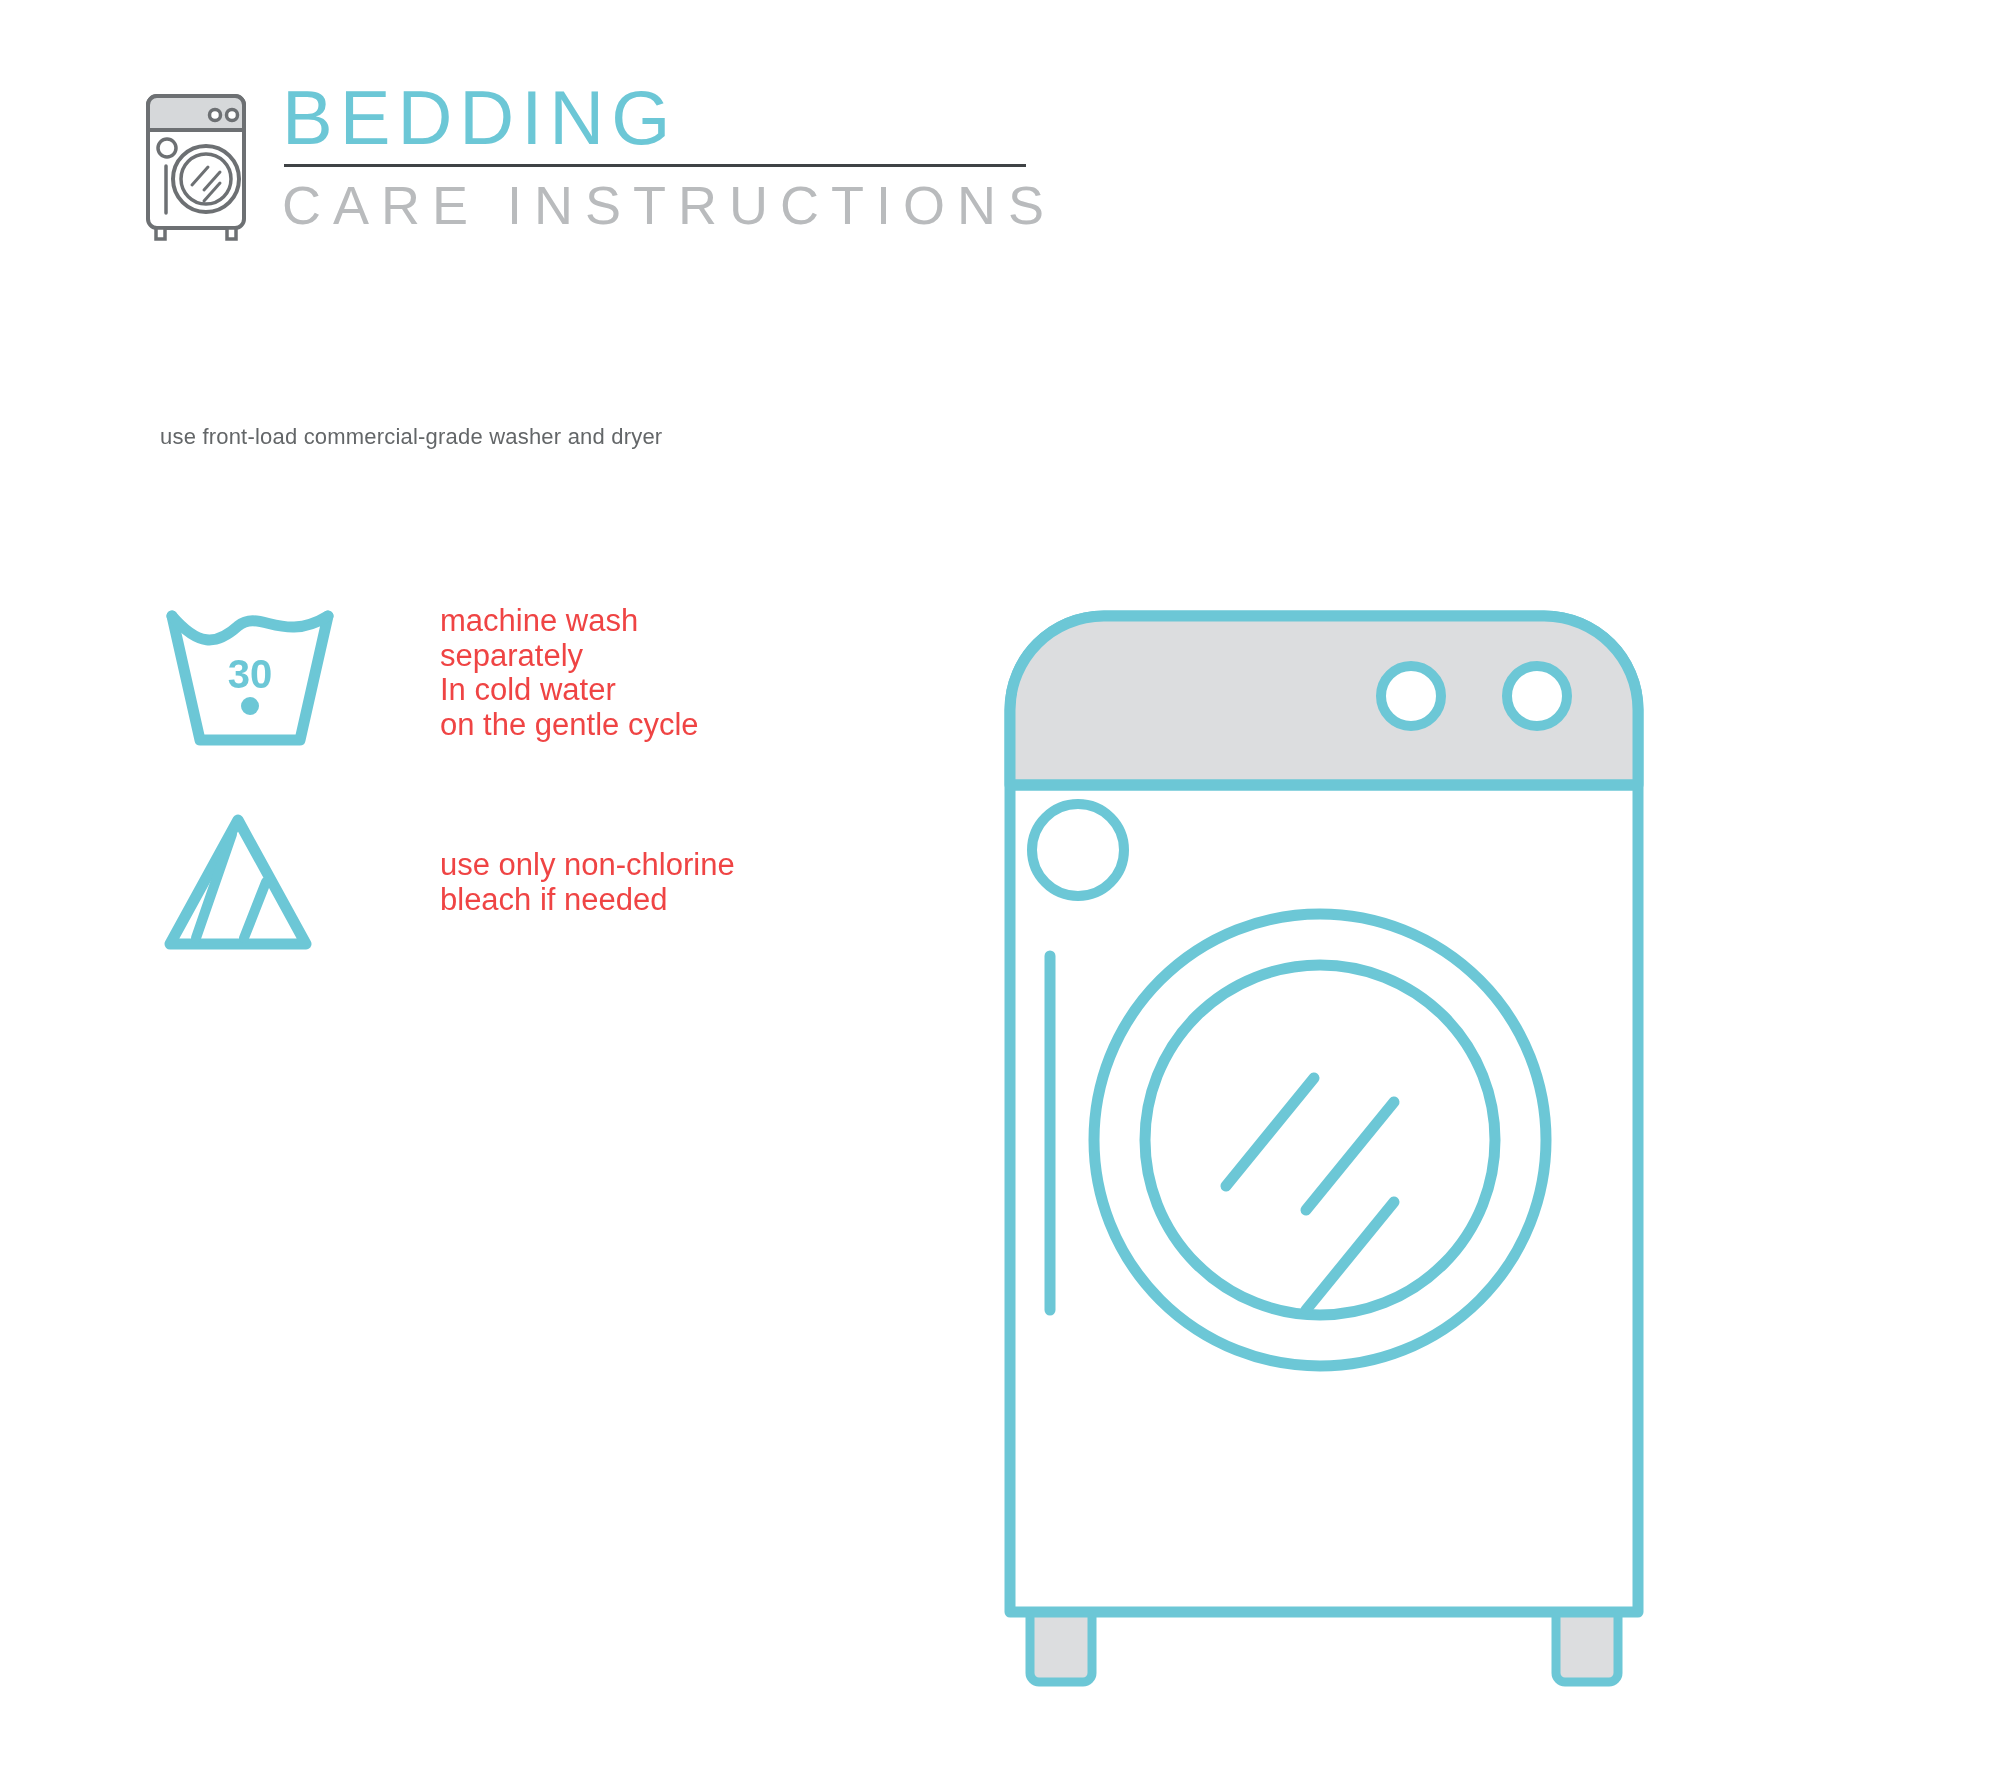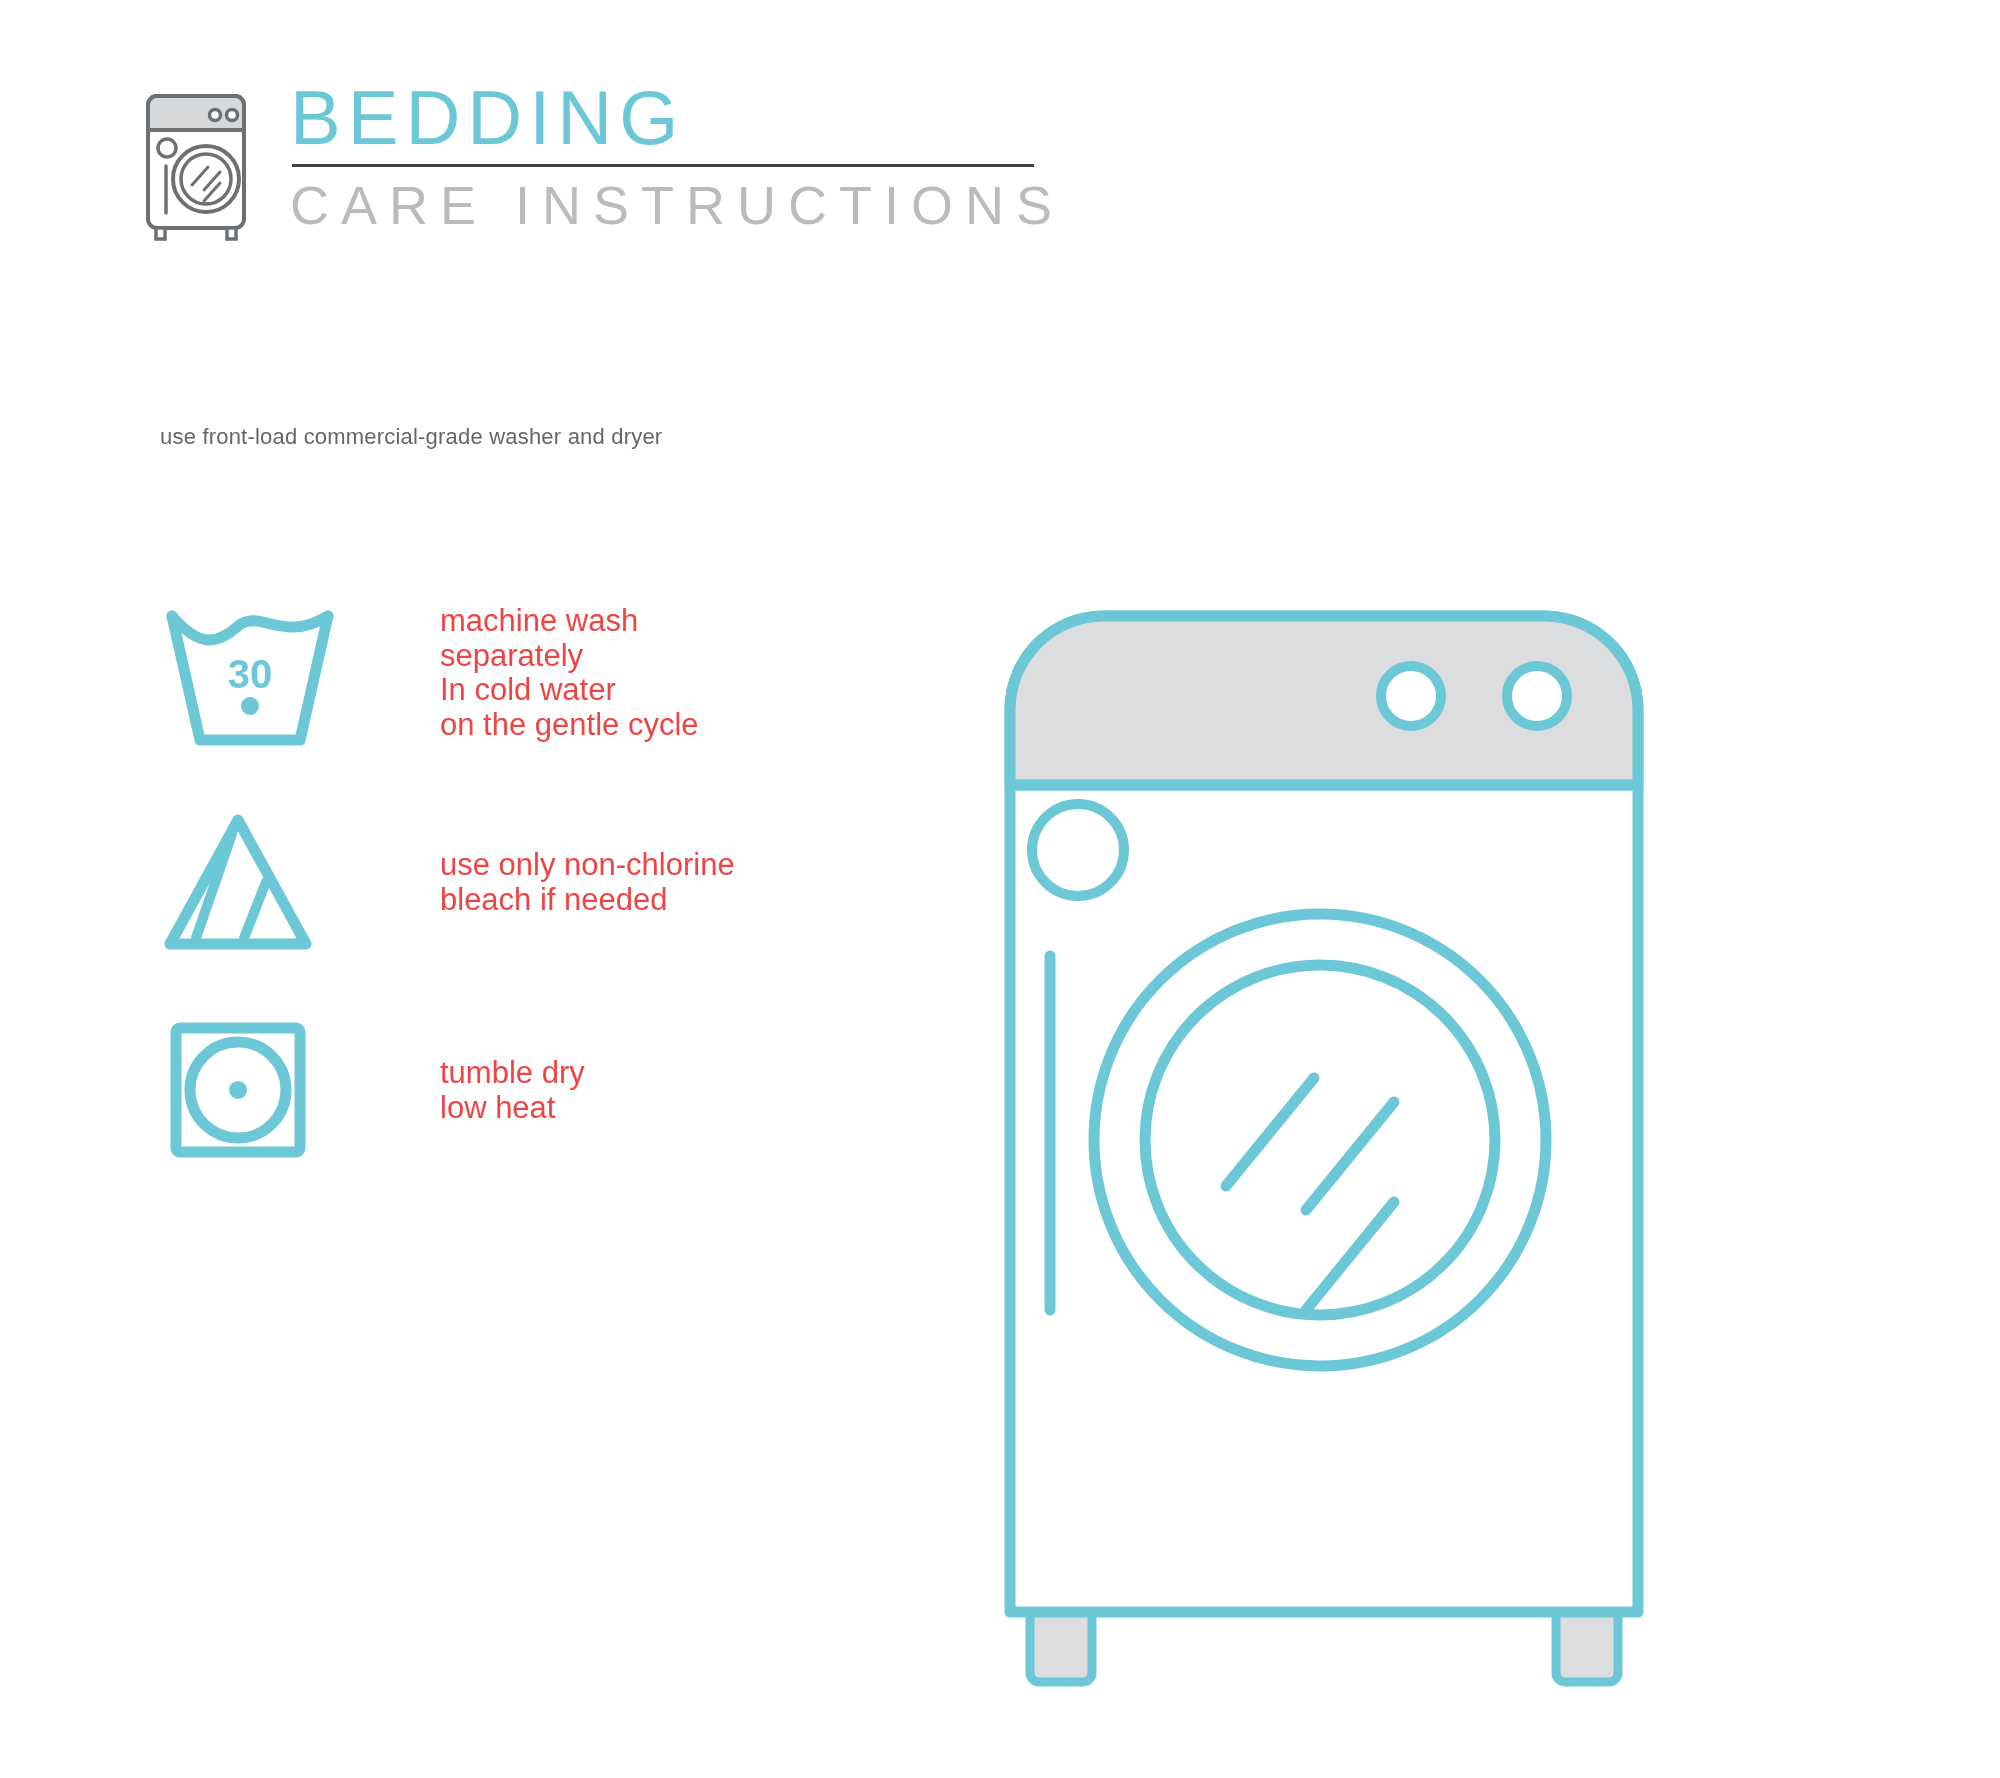--- a/index.html
+++ b/index.html
@@ -28,21 +28,20 @@
     left: 0;
     top: 8px;
     width: 130px;
     height: 155px;
   }
   #header-text {
     position: absolute;
     left: 150px;
     top: 0;
     width: 1040px;
-    margin-left: 8px;
   }
   #title-main {
     font-family: "Liberation Sans", sans-serif;
     font-size: 76px;
     font-weight: 300;
     letter-spacing: 7px;
     color: #6cc7d6;
     line-height: 1.05;
     white-space: nowrap;
   }
@@ -177,31 +176,20 @@
       <svg viewBox="0 0 180 150" width="180" height="150">
         <path d="M78 12 L146 136 L10 136 Z" fill="none" stroke="#6cc7d6" stroke-width="11" stroke-linejoin="round"></path>
         <line x1="72" y1="26" x2="36" y2="130" stroke="#6cc7d6" stroke-width="10" stroke-linecap="round"></line>
         <line x1="106" y1="74" x2="84" y2="130" stroke="#6cc7d6" stroke-width="10" stroke-linecap="round"></line>
       </svg>
     </div>
     <div class="care-text t2">use only non-chlorine
 bleach if needed</div>
   </div>
 
-  <div class="care-row">
-    <div class="care-symbol">
-      <svg viewBox="0 0 180 150" width="180" height="150">
-        <rect x="16" y="12" width="124" height="124" rx="4" ry="4" fill="none" stroke="#6cc7d6" stroke-width="11"></rect>
-        <circle cx="78" cy="74" r="48" fill="none" stroke="#6cc7d6" stroke-width="11"></circle>
-        <circle cx="78" cy="74" r="9" fill="#6cc7d6"></circle>
-      </svg>
-    </div>
-    <div class="care-text t3">tumble dry
-low heat</div>
-  </div>
 
 
 </div>
 
 <div id="washer">
   <svg viewBox="0 0 820 1090" width="820" height="1090">
 
     <rect x="30" y="1000" width="62" height="82" rx="9" ry="9" fill="#dcdddf" stroke="#6cc7d6" stroke-width="9"></rect>
     <rect x="556" y="1000" width="62" height="82" rx="9" ry="9" fill="#dcdddf" stroke="#6cc7d6" stroke-width="9"></rect>
 

